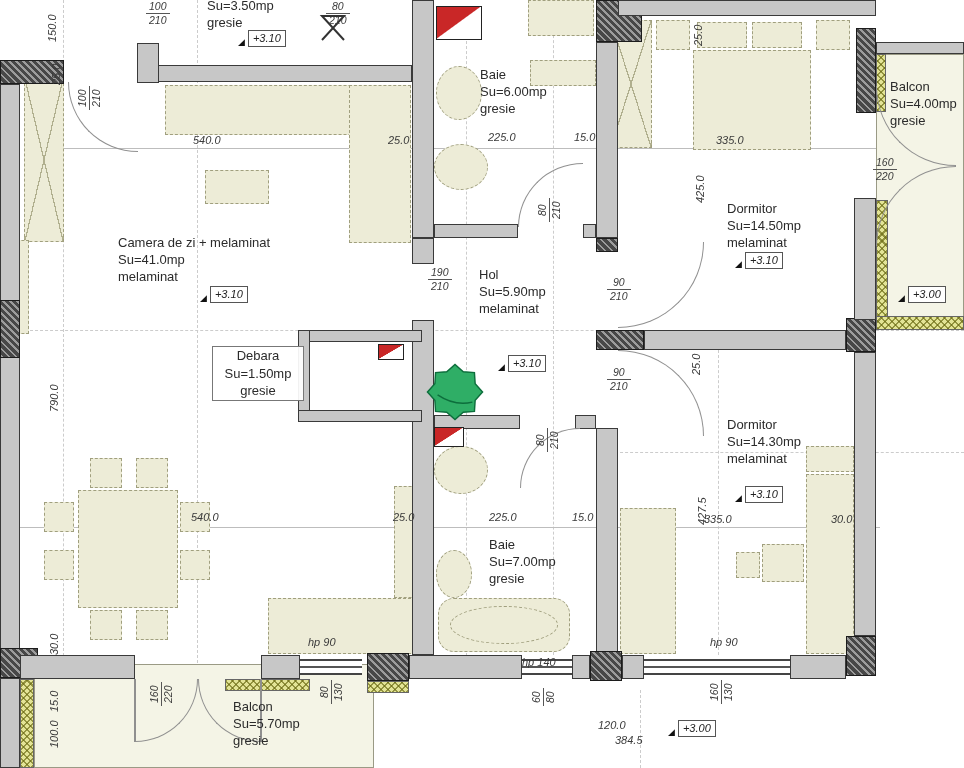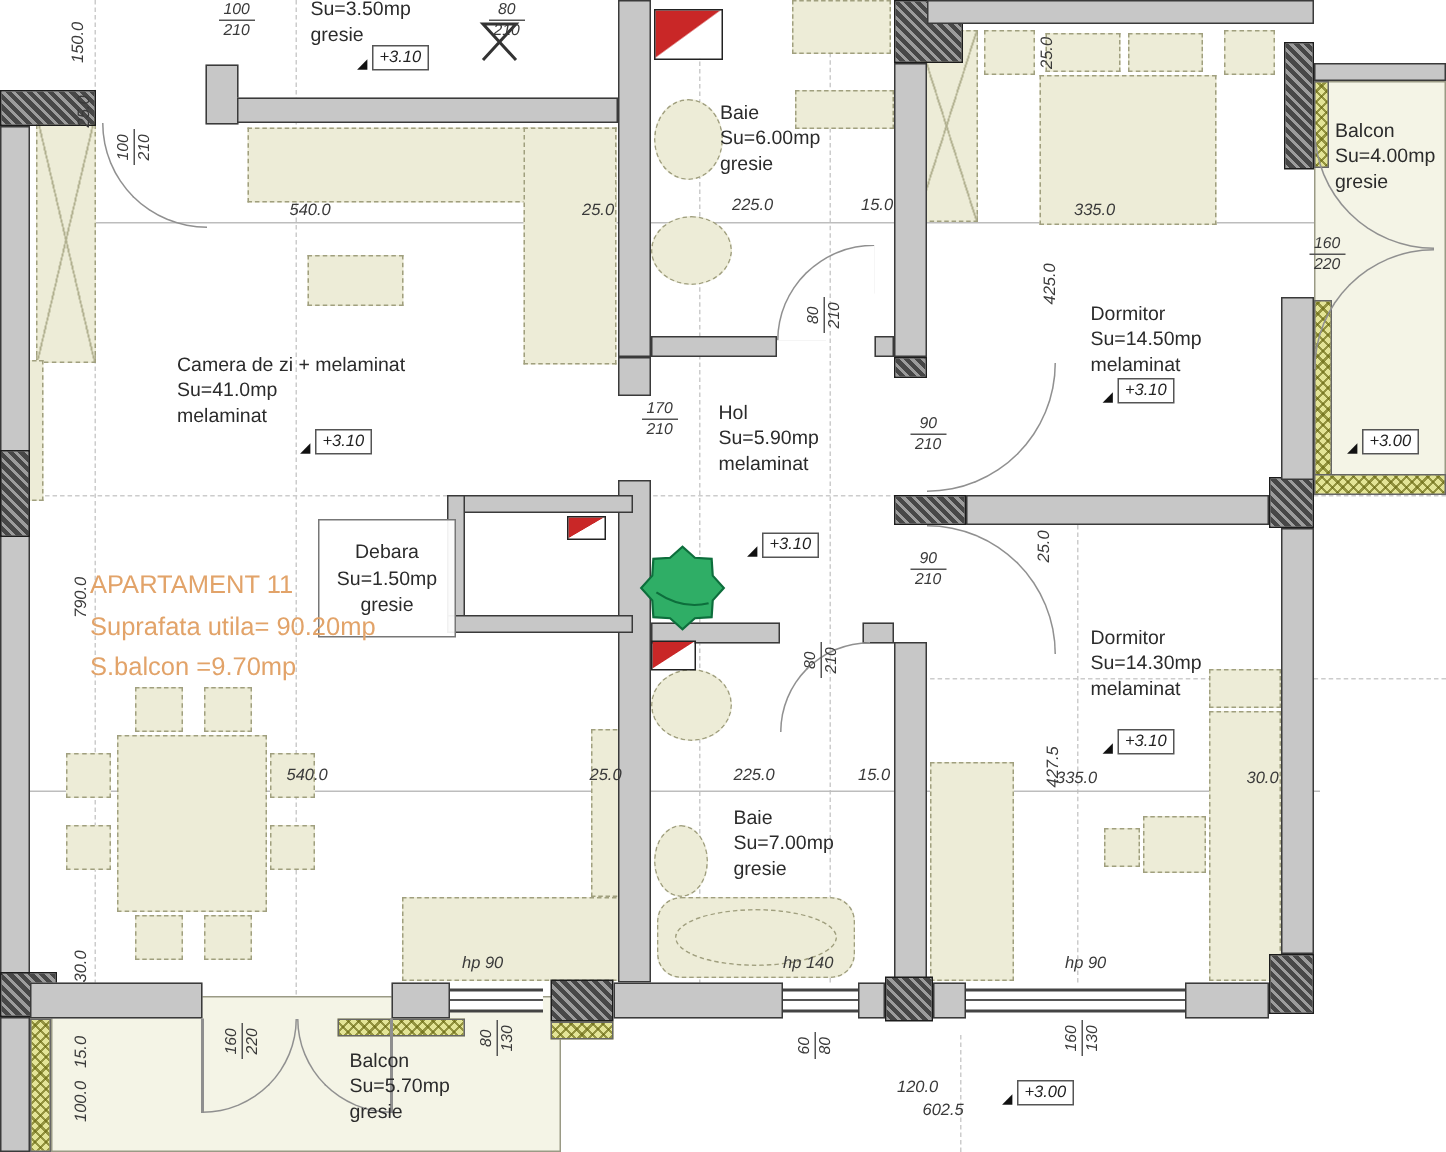--- a/index.html
+++ b/index.html
@@ -33,21 +33,21 @@
   .frac span:first-child{border-bottom:1px solid #555}
   .frac.v{transform:rotate(-90deg);transform-origin:0 0}
   .level{position:absolute;display:flex;align-items:flex-end;gap:3px}
   .level .tri{font-size:9px;color:#111;line-height:1}
   .level .box{font-size:11px;font-style:italic;color:#222;border:1px solid #555;background:#fff;
               padding:0 4px;line-height:1.35;white-space:nowrap}
   .apt{position:absolute;color:#e2a369;font-size:17px;line-height:1.62;white-space:nowrap}
   .shaft{position:absolute;border:1px solid #222;box-sizing:border-box;
          background:linear-gradient(to bottom right,#c92727 48%,#ffffff 50%)}
   .debara-box{position:absolute;border:1px solid #777;background:rgba(255,255,255,.93);
-              text-align:center;font-size:13px;line-height:1.35;color:#2b2b2b;padding:12px 5px}
+              text-align:center;font-size:13px;line-height:1.35;color:#2b2b2b;padding:0 5px}
   svg{position:absolute;overflow:visible}
 </style>
 </head>
 <body>
 
 <div id="plan">
 
   <div class="gridv" style="left:63px;top:0;height:656px"></div>
   <div class="gridv" style="left:197px;top:0;height:768px"></div>
   <div class="gridv" style="left:466px;top:36px;height:620px"></div>
@@ -234,25 +234,20 @@
     <div>Su=1.50mp</div>
     <div>gresie</div>
   </div>
 
   <div class="room-label" style="left:233px;top:698px">
     <div>Balcon</div>
     <div>Su=5.70mp</div>
     <div>gresie</div>
   </div>
 
-  <div class="apt" style="left:60px;top:376px">
-    <div>APARTAMENT 11</div>
-    <div>Suprafata utila= 90.20mp</div>
-    <div>S.balcon =9.70mp</div>
-  </div>
 
   <div class="level" style="left:238px;top:30px">
     <span class="tri">◢</span>
     <span class="box">+3.10</span>
   </div>
   <div class="level" style="left:200px;top:286px">
     <span class="tri">◢</span>
     <span class="box">+3.10</span>
   </div>
   <div class="level" style="left:498px;top:355px">
@@ -283,24 +278,24 @@
   <div class="dim" style="left:716px;top:134px">335.0</div>
 
   <div class="dim" style="left:191px;top:511px">540.0</div>
   <div class="dim" style="left:393px;top:511px">25.0</div>
   <div class="dim" style="left:489px;top:511px">225.0</div>
   <div class="dim" style="left:572px;top:511px">15.0</div>
   <div class="dim" style="left:704px;top:513px">335.0</div>
   <div class="dim" style="left:831px;top:513px">30.0</div>
 
   <div class="dim" style="left:598px;top:719px">120.0</div>
-  <div class="dim" style="left:615px;top:734px">602.5</div>
+  <div class="dim" style="left:615px;top:734px">384.5</div>
 
   <div class="dim" style="left:308px;top:636px">hp 90</div>
-  <div class="dim" style="left:522px;top:636px">hp 140</div>
+  <div class="dim" style="left:522px;top:656px">hp 140</div>
   <div class="dim" style="left:710px;top:636px">hp 90</div>
 
   <div class="dim v" style="left:46px;top:42px">150.0</div>
   <div class="dim v" style="left:50px;top:85px">25.0</div>
   <div class="dim v" style="left:48px;top:412px">790.0</div>
   <div class="dim v" style="left:48px;top:655px">30.0</div>
   <div class="dim v" style="left:48px;top:712px">15.0</div>
   <div class="dim v" style="left:48px;top:748px">100.0</div>
   <div class="dim v" style="left:692px;top:46px">25.0</div>
   <div class="dim v" style="left:694px;top:203px">425.0</div>
@@ -317,21 +312,21 @@
   </div>
   <div class="frac v" style="left:76px;top:110px">
     <span>100</span>
     <span>210</span>
   </div>
   <div class="frac v" style="left:536px;top:222px">
     <span>80</span>
     <span>210</span>
   </div>
   <div class="frac" style="left:428px;top:266px">
-    <span>170</span>
+    <span>190</span>
     <span>210</span>
   </div>
   <div class="frac" style="left:607px;top:276px">
     <span>90</span>
     <span>210</span>
   </div>
   <div class="frac" style="left:607px;top:366px">
     <span>90</span>
     <span>210</span>
   </div>

